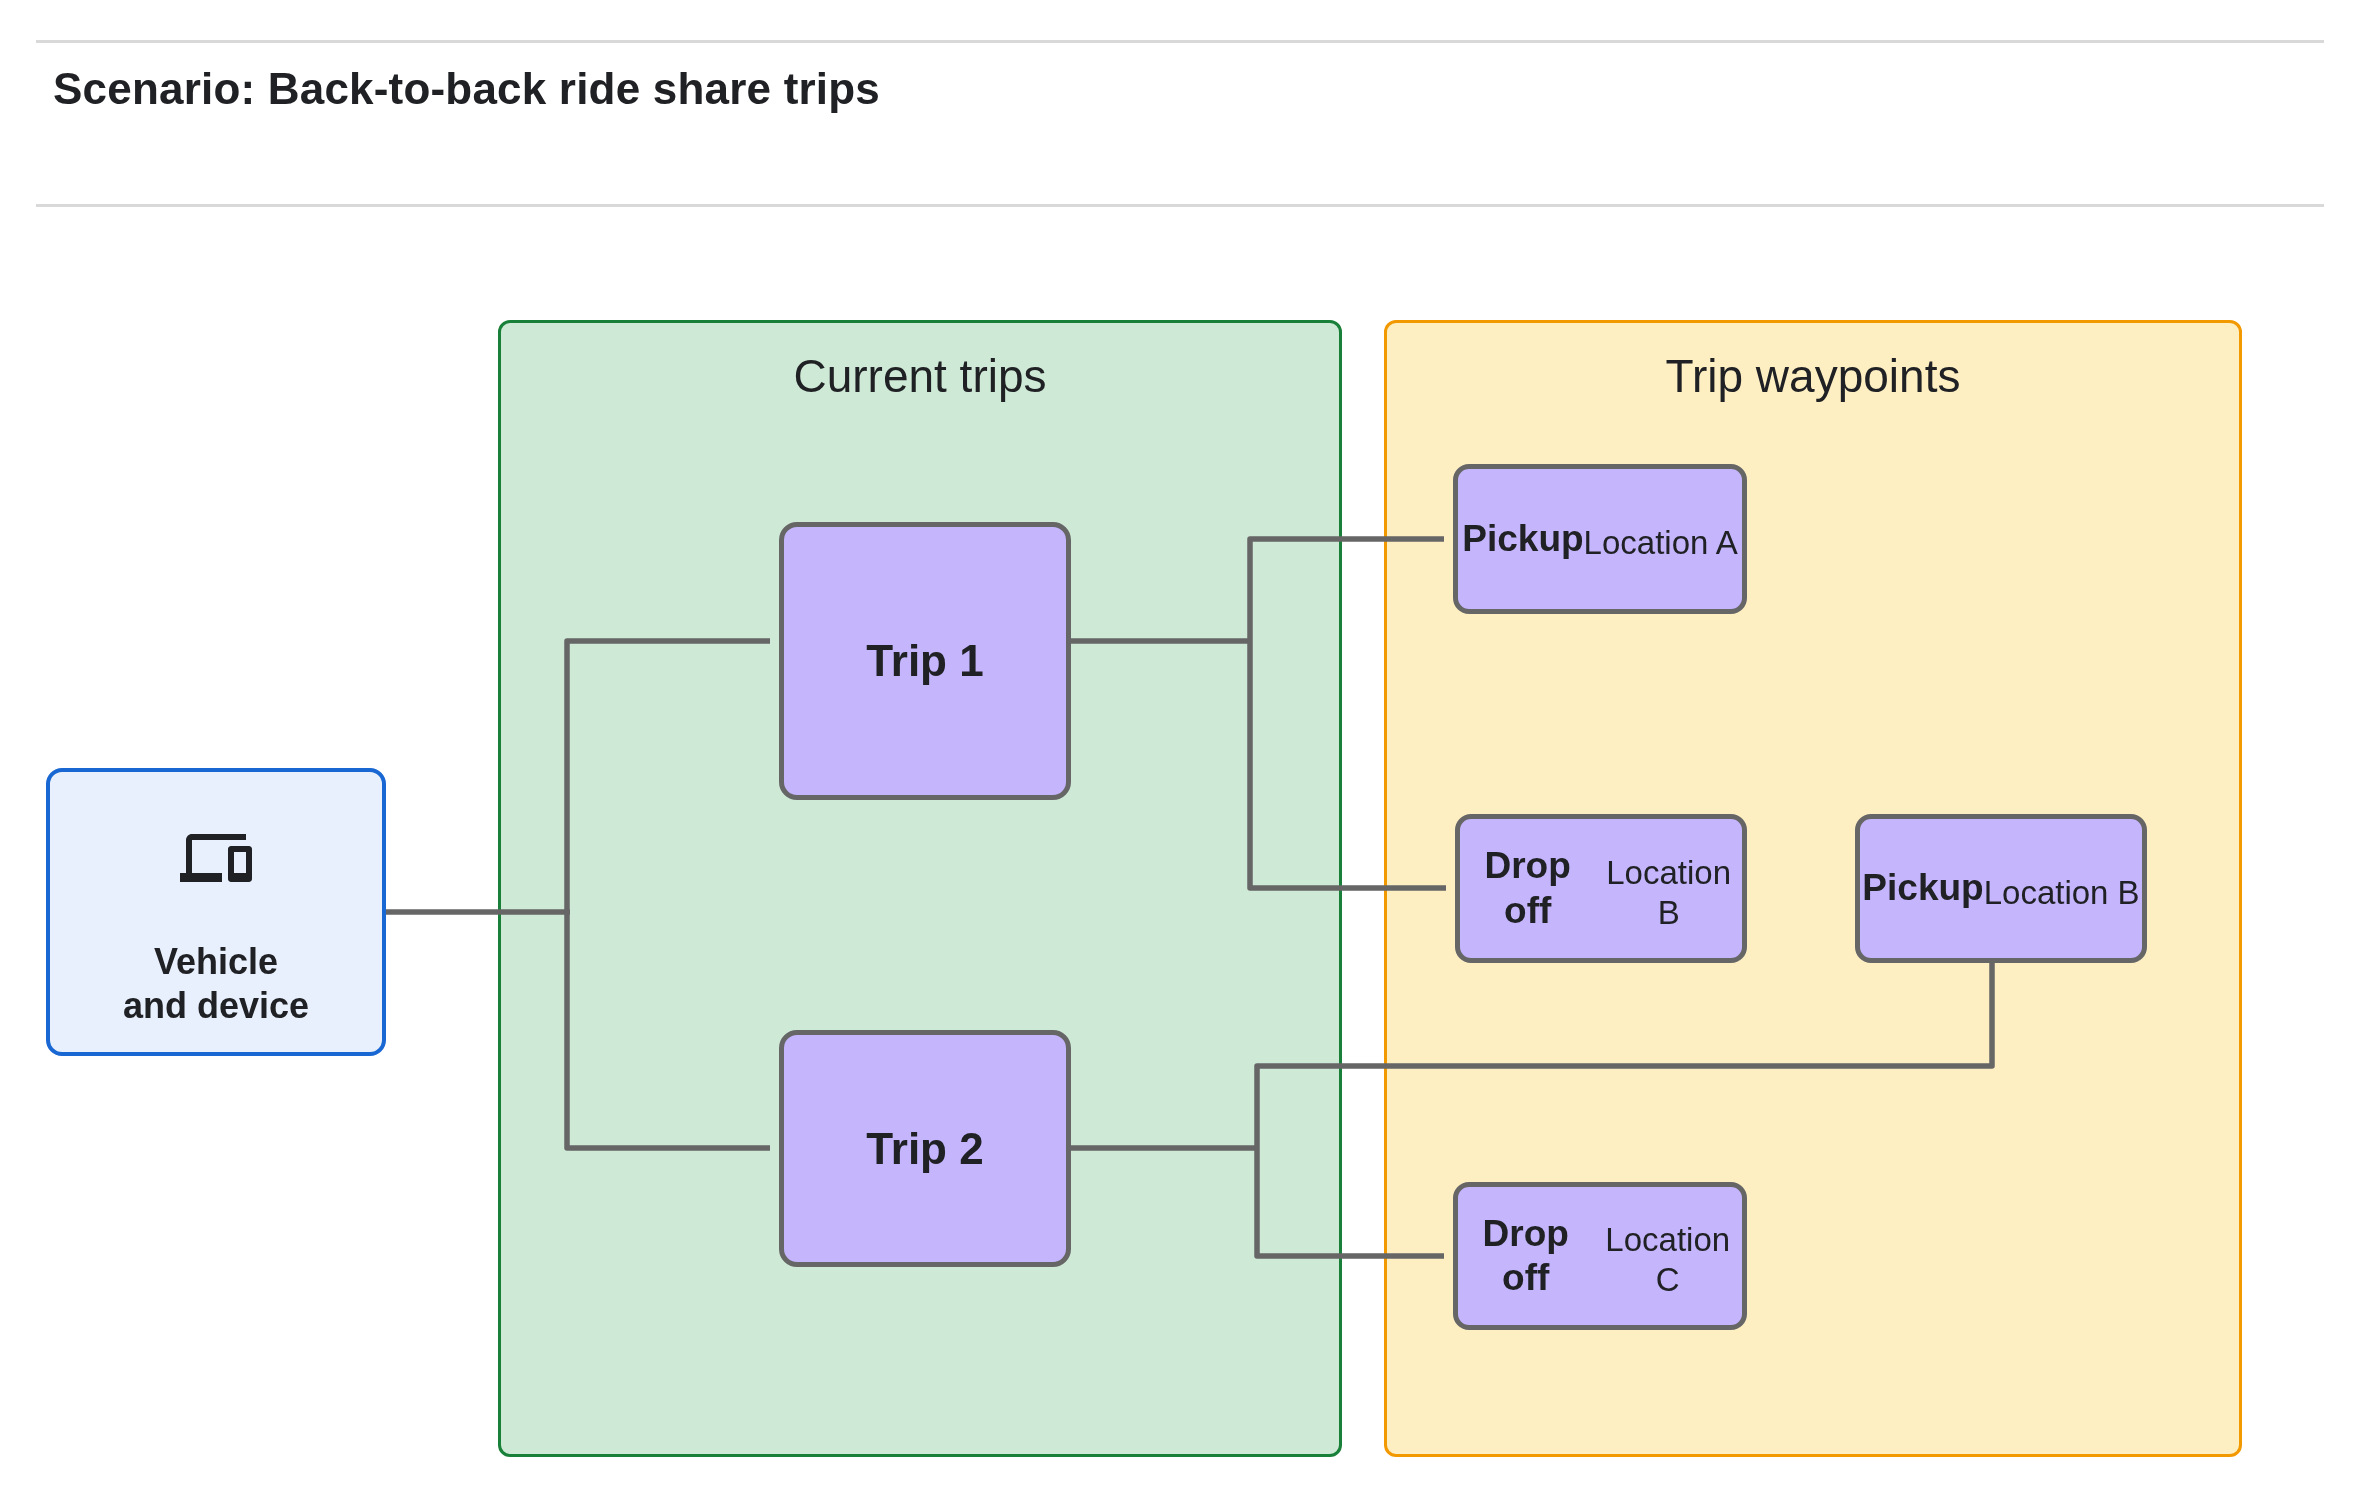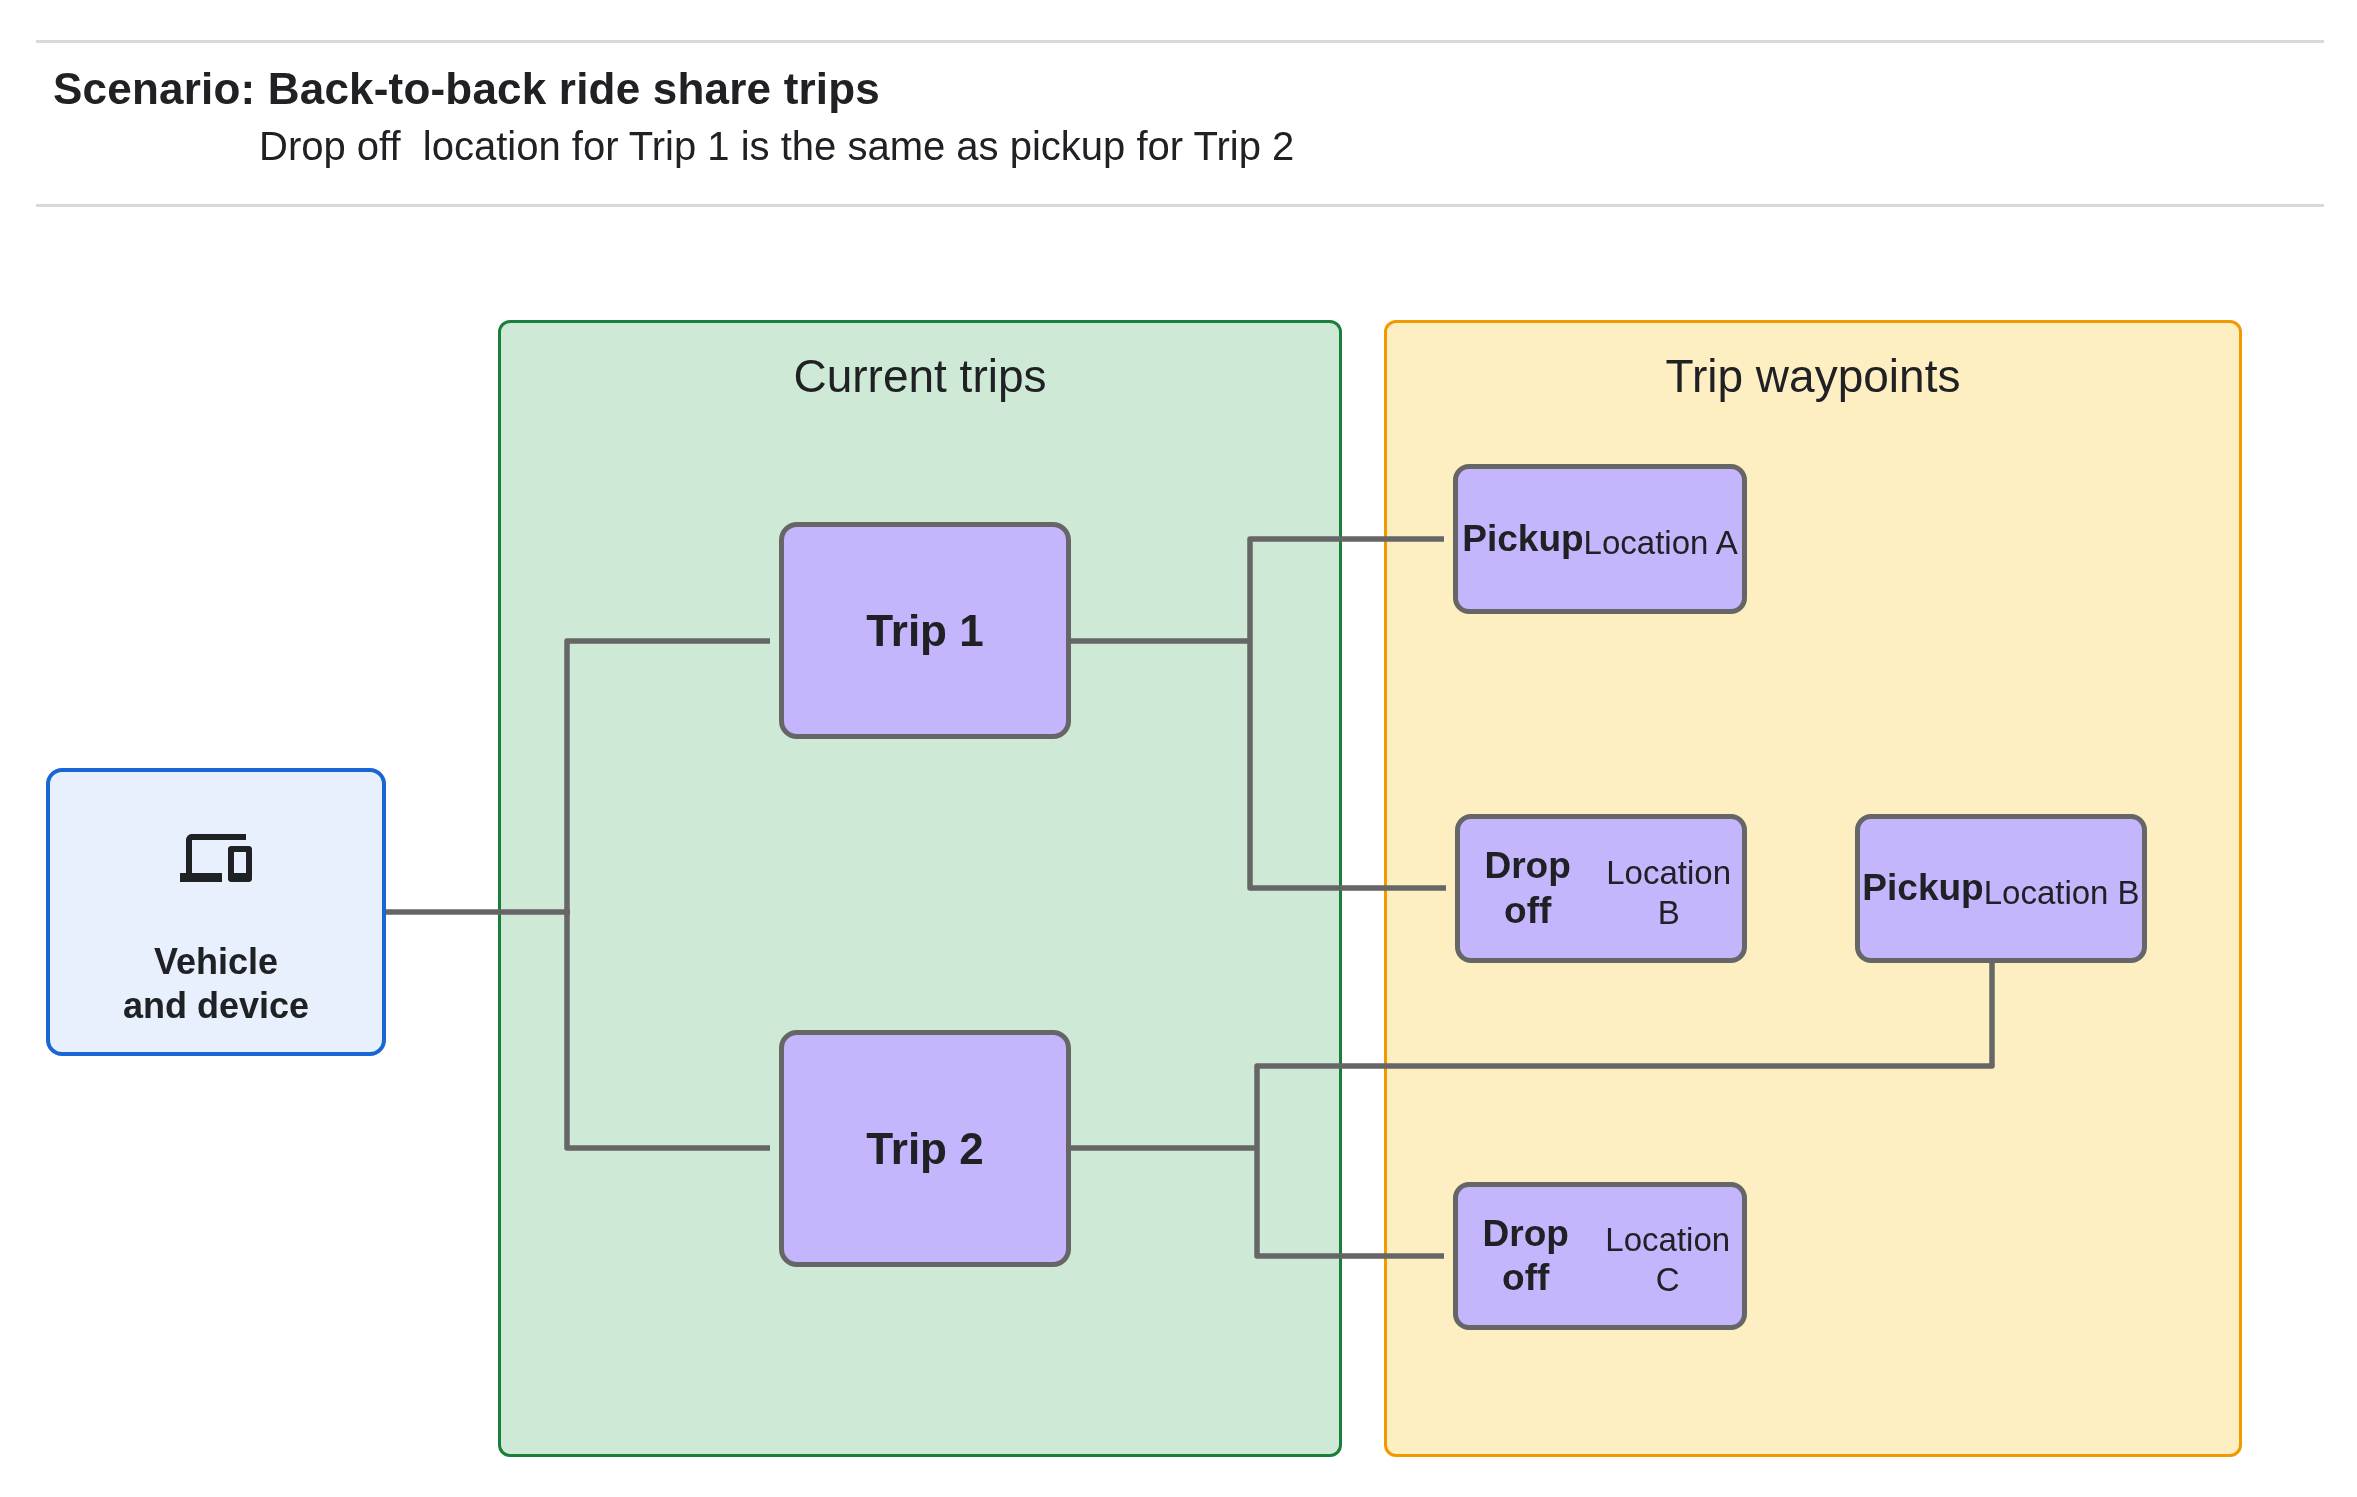--- a/index.html
+++ b/index.html
@@ -49,38 +49,37 @@
     font-size:36px;font-weight:700;line-height:1.22;text-align:center;color:#202124;
   }
   .card{
     position:absolute;background:#c4b5fd;border:5px solid #666666;
     box-sizing:border-box;z-index:3;
     display:flex;flex-direction:row;align-items:center;justify-content:center;
     text-align:center;color:#202124;margin-left:9px;
   }
   .trip-card{border-radius:18px;}
   .trip-card .trip-label{font-size:44px;font-weight:700;}
-  .trip1{left:770px;top:522px;width:292px;height:217px;}
+  .trip1{left:770px;top:522px;width:292px;height:278px;}
   .trip2{left:770px;top:1030px;width:292px;height:237px;}
   .wp-card{border-radius:16px;}
   .wp-title{font-size:37px;font-weight:700;line-height:1.2;}
   .wp-sub{font-size:33px;font-weight:400;line-height:1.2;margin-top:8px;}
   .wp-a{left:1444px;top:464px;width:294px;height:150px;}
   .wp-b{left:1446px;top:814px;width:292px;height:149px;}
   .wp-c{left:1846px;top:814px;width:292px;height:149px;}
   .wp-d{left:1444px;top:1182px;width:294px;height:148px;}
 </style>
 </head>
 <body>
 
 <div class="canvas">
 
   <div class="hr hr1"></div>
   <div class="title">Scenario: Back-to-back ride share trips</div>
-  <div class="subtitle">Drop off  location for Trip 1 is the same as pickup for Trip 2</div>
   <div class="hr hr2"></div>
 
   <div class="panel panel-green">
     <div class="panel-title">Current trips</div>
   </div>
 
   <div class="panel panel-orange">
     <div class="panel-title">Trip waypoints</div>
   </div>
 

